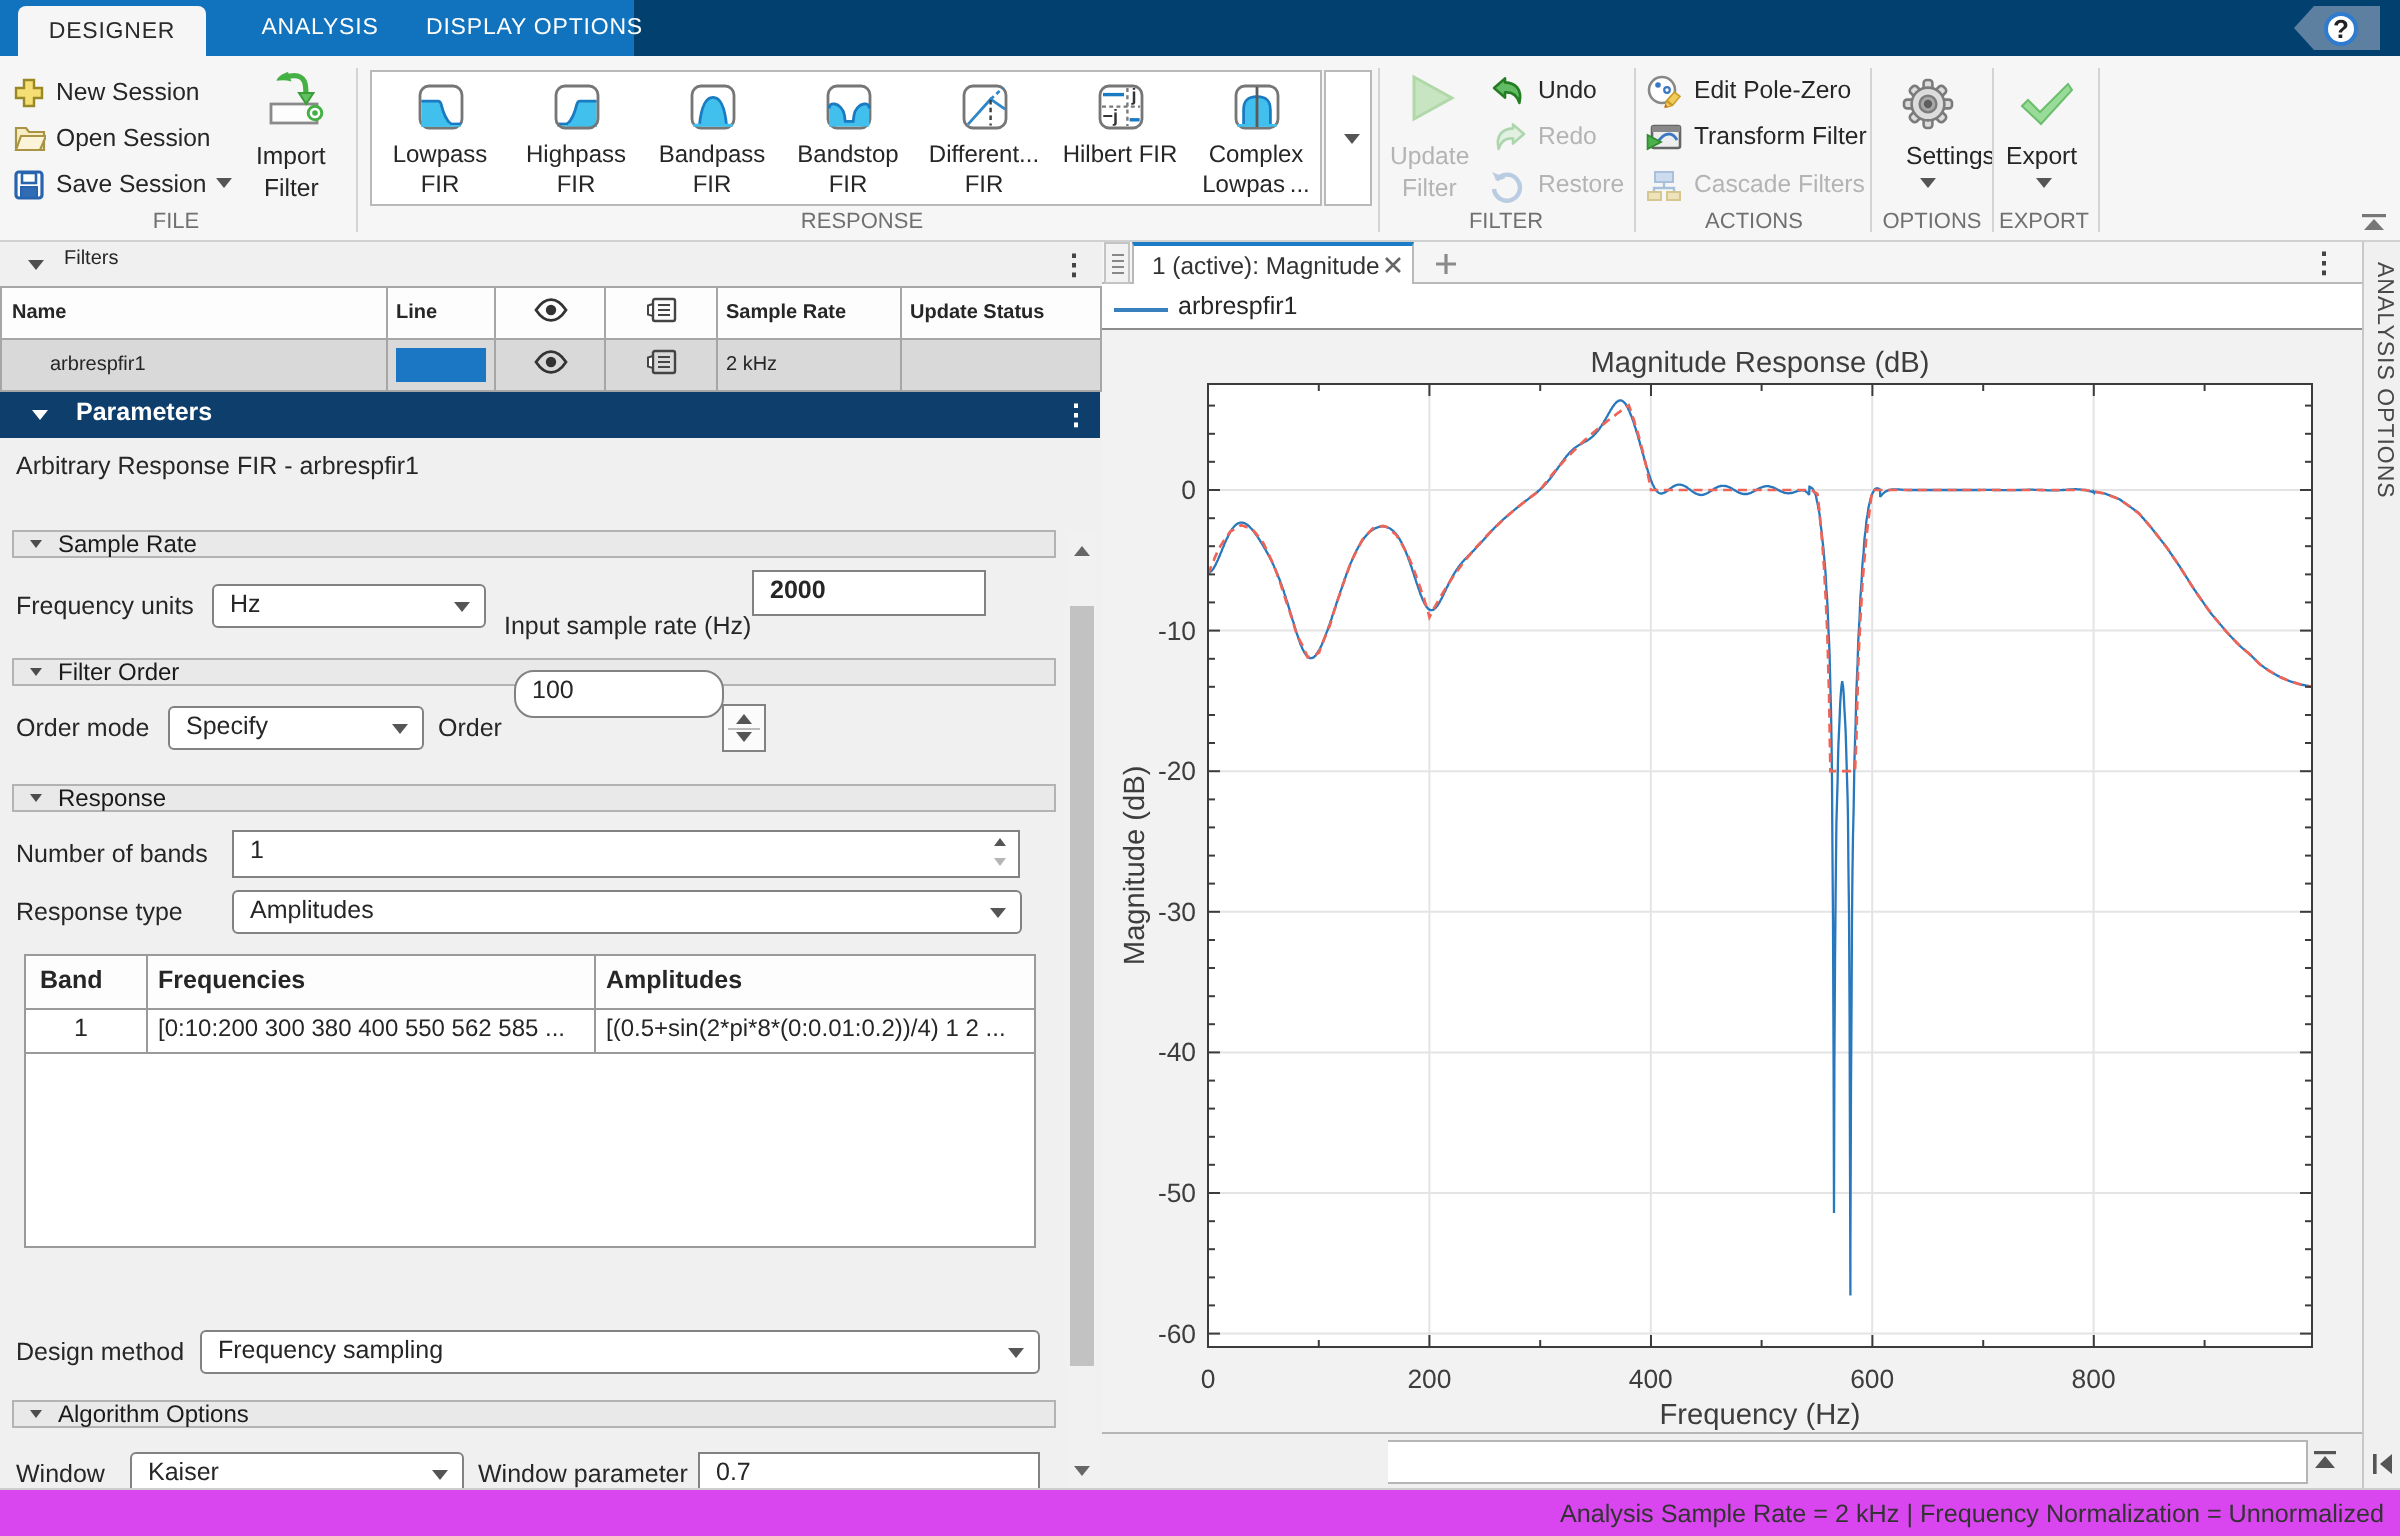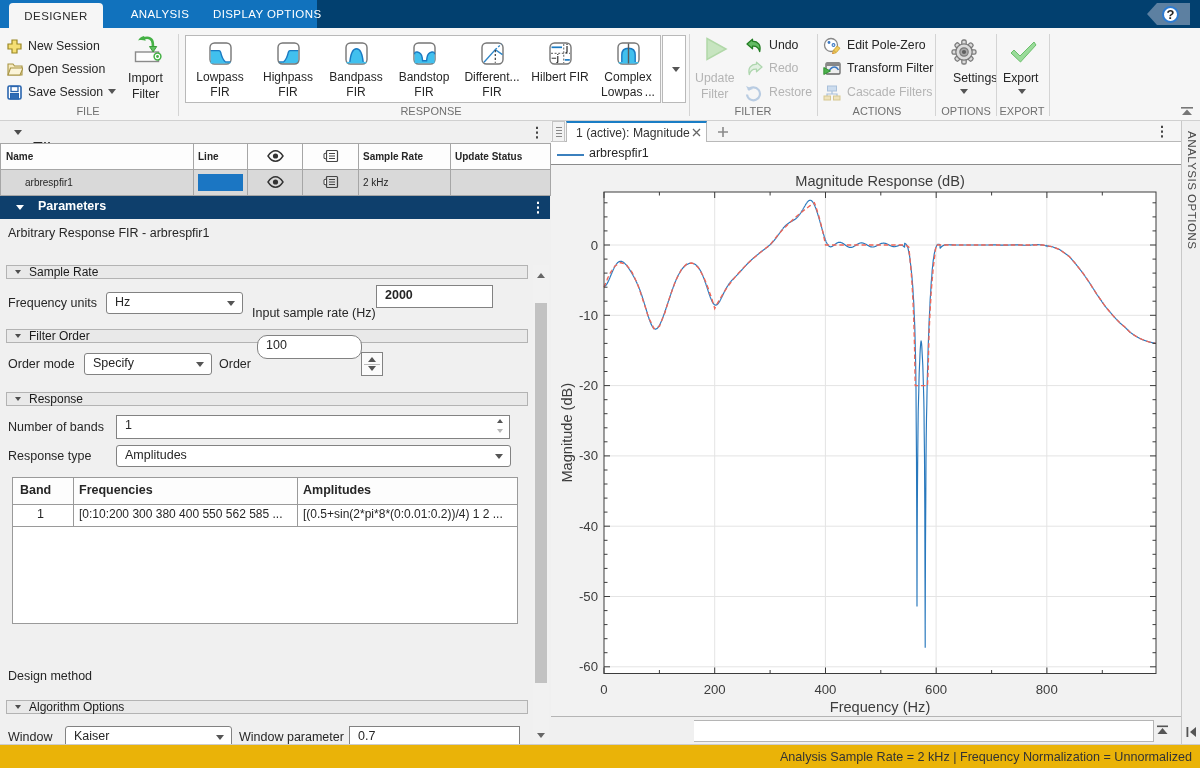--- a/index.html
+++ b/index.html
@@ -23,21 +23,21 @@
 
 #gallery { position:absolute; left:185px; top:7px; width:476px; height:68px; background:#fff; border:1px solid #b9b9b9; }
 #gallerydrop { position:absolute; left:662px; top:7px; width:24px; height:68px; background:#fff; border:1px solid #b9b9b9; }
 .gitem { position:absolute; top:0; width:68px; height:66px; text-align:center; }
 .gitem .glabel { position:absolute; top:34px; left:0; width:100%; font-size:12px; line-height:15px; color:#262626; }
 .gicon { position:absolute; left:50%; top:5.5px; margin-left:-11.5px; width:23px; height:23px; }
 
 #leftpanel { left:0; top:121px; width:550px; height:623px; background:#f0f0f0; }
 #rightpanel { left:551px; top:121px; width:630px; height:623px; background:#f2f2f2; }
 #rightstrip { left:1181px; top:121px; width:19px; height:623px; background:#f0f0f0; border-left:1px solid #c8c8c8; }
-#statusbar { left:0; top:744px; width:1200px; height:24px; background:#eab308; border-top:1px solid #cdcdcd; }
+#statusbar { left:0; top:744px; width:1200px; height:24px; background:#d946ef; border-top:1px solid #cdcdcd; }
 .dots3 { position:absolute; font-size:14px; color:#444; font-weight:bold; letter-spacing:0; }
 .tri-down { position:absolute; width:0; height:0; border-left:4px solid transparent; border-right:4px solid transparent; border-top:5px solid #4d4d4d; }
 .tri-down.white { border-top-color:#fff; }
 table.ftable { border-collapse:collapse; position:absolute; left:0; top:143px; width:550px; table-layout:fixed; }
 table.ftable td { border:1px solid #a6a6a6; height:26px; padding:0 4px; font-size:10px; overflow:hidden; white-space:nowrap; }
 .secbar { position:absolute; left:6px; width:522px; height:14px; background:#e9e9e9; border:1px solid #b3b3b3; font-size:12px; line-height:12px; color:#1a1a1a; }
 .secbar .tri-down { left:8px; top:4px; border-left-width:3.5px; border-right-width:3.5px; border-top-width:4.5px; }
 .secbar span { position:absolute; left:22px; top:0px; }
 .plabel { position:absolute; font-size:12.5px; color:#262626; white-space:nowrap; }
 .combo { position:absolute; background:#fff; border:1px solid #828282; border-radius:3px; font-size:12.5px; }
@@ -247,21 +247,21 @@
 
   <svg class="abs" style="left:1180px;top:78px;" width="14" height="10" viewBox="0 0 14 10">
     <rect x="1" y="1" width="12" height="1.6" fill="#777"></rect>
     <path d="M7 3.5L12 9H2z" fill="#777"></path>
   </svg>
 </div>
 
 <div class="abs" id="leftpanel">
 
   <div class="tri-down" style="left:14px;top:9px;"></div>
-  <div class="plabel" style="left:32px;top:18px;font-size:18px;">Filters</div>
+  <div class="plabel" style="left:32px;top:3px;font-size:10px;">Filters</div>
   <div class="dots3" style="left:530px;top:3px;">⋮</div>
 
   <table class="ftable" style="top:22px;">
     <colgroup>
         <col style="width:193px">
         <col style="width:54px">
         <col style="width:55px">
         <col style="width:56px">
         <col style="width:92px">
         <col style="width:100px">
@@ -367,20 +367,24 @@
     <div style="position:absolute;left:0;top:48px;width:100%;height:1px;background:#9a9a9a;"></div>
     <div class="plabel" style="left:7px;top:5px;font-weight:bold;">Band</div>
     <div class="plabel" style="left:66px;top:5px;font-weight:bold;">Frequencies</div>
     <div class="plabel" style="left:290px;top:5px;font-weight:bold;">Amplitudes</div>
     <div class="plabel" style="left:24px;top:29px;">1</div>
     <div class="plabel" style="left:66px;top:29px;font-size:12px;">[0:10:200 300 380 400 550 562 585 ...</div>
     <div class="plabel" style="left:290px;top:29px;font-size:12px;">[(0.5+sin(2*pi*8*(0:0.01:0.2))/4) 1 2 ...</div>
   </div>
 
   <div class="plabel" style="left:8px;top:548px;">Design method</div>
+  <div class="combo" style="left:100px;top:544px;width:420px;height:22px;">
+      <span>Frequency sampling</span>
+      <div class="caret"></div>
+    </div>
 
   <div class="secbar" style="top:579px;">
       <div class="tri-down"></div>
       <span>Algorithm Options</span>
     </div>
   <div class="plabel" style="left:8px;top:609px;">Window</div>
   <div class="combo" style="left:65px;top:605px;width:167px;height:22px;">
       <span>Kaiser</span>
       <div class="caret"></div>
     </div>

